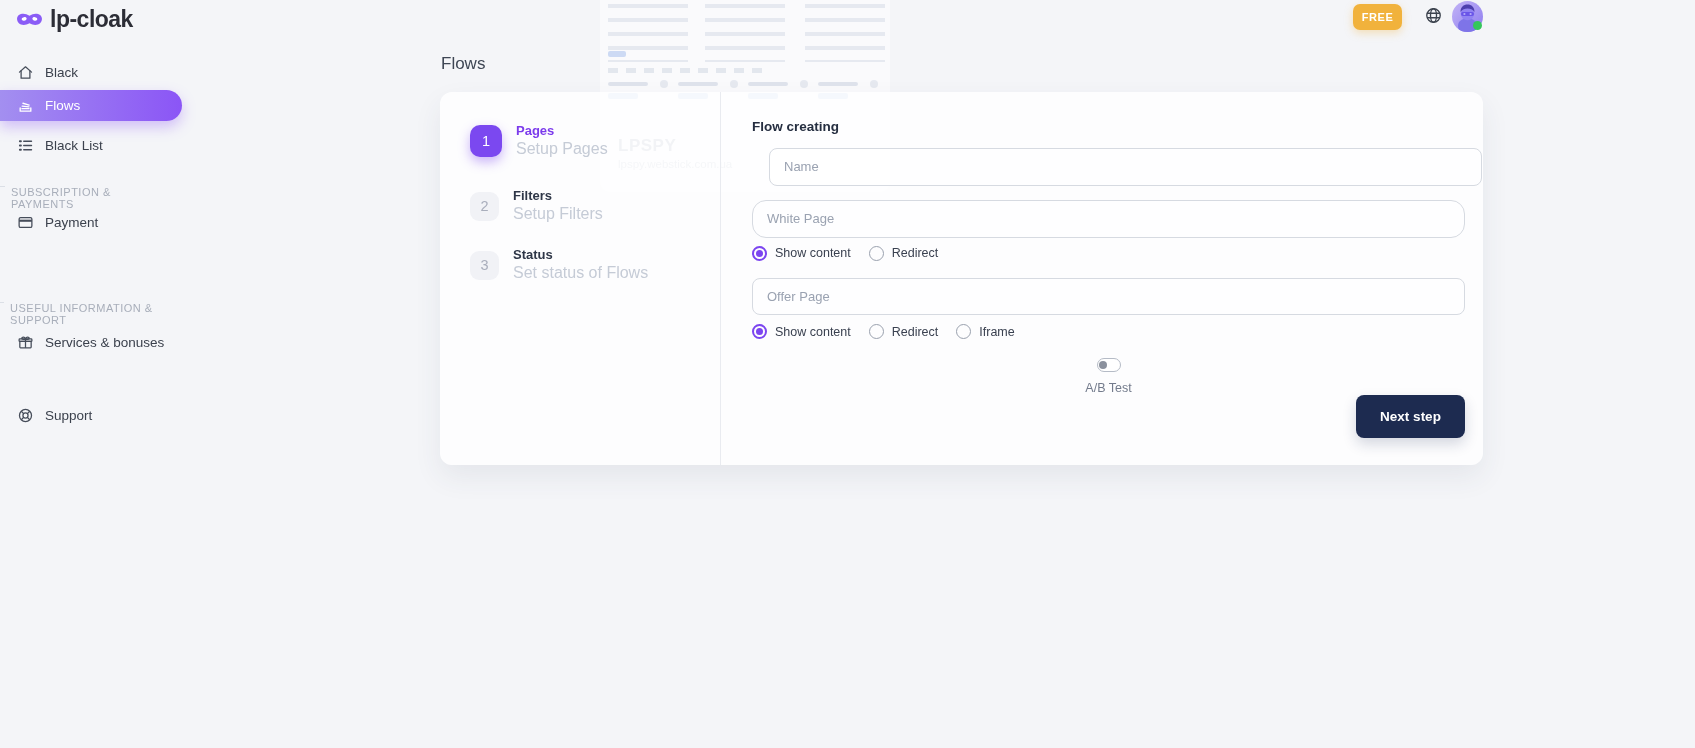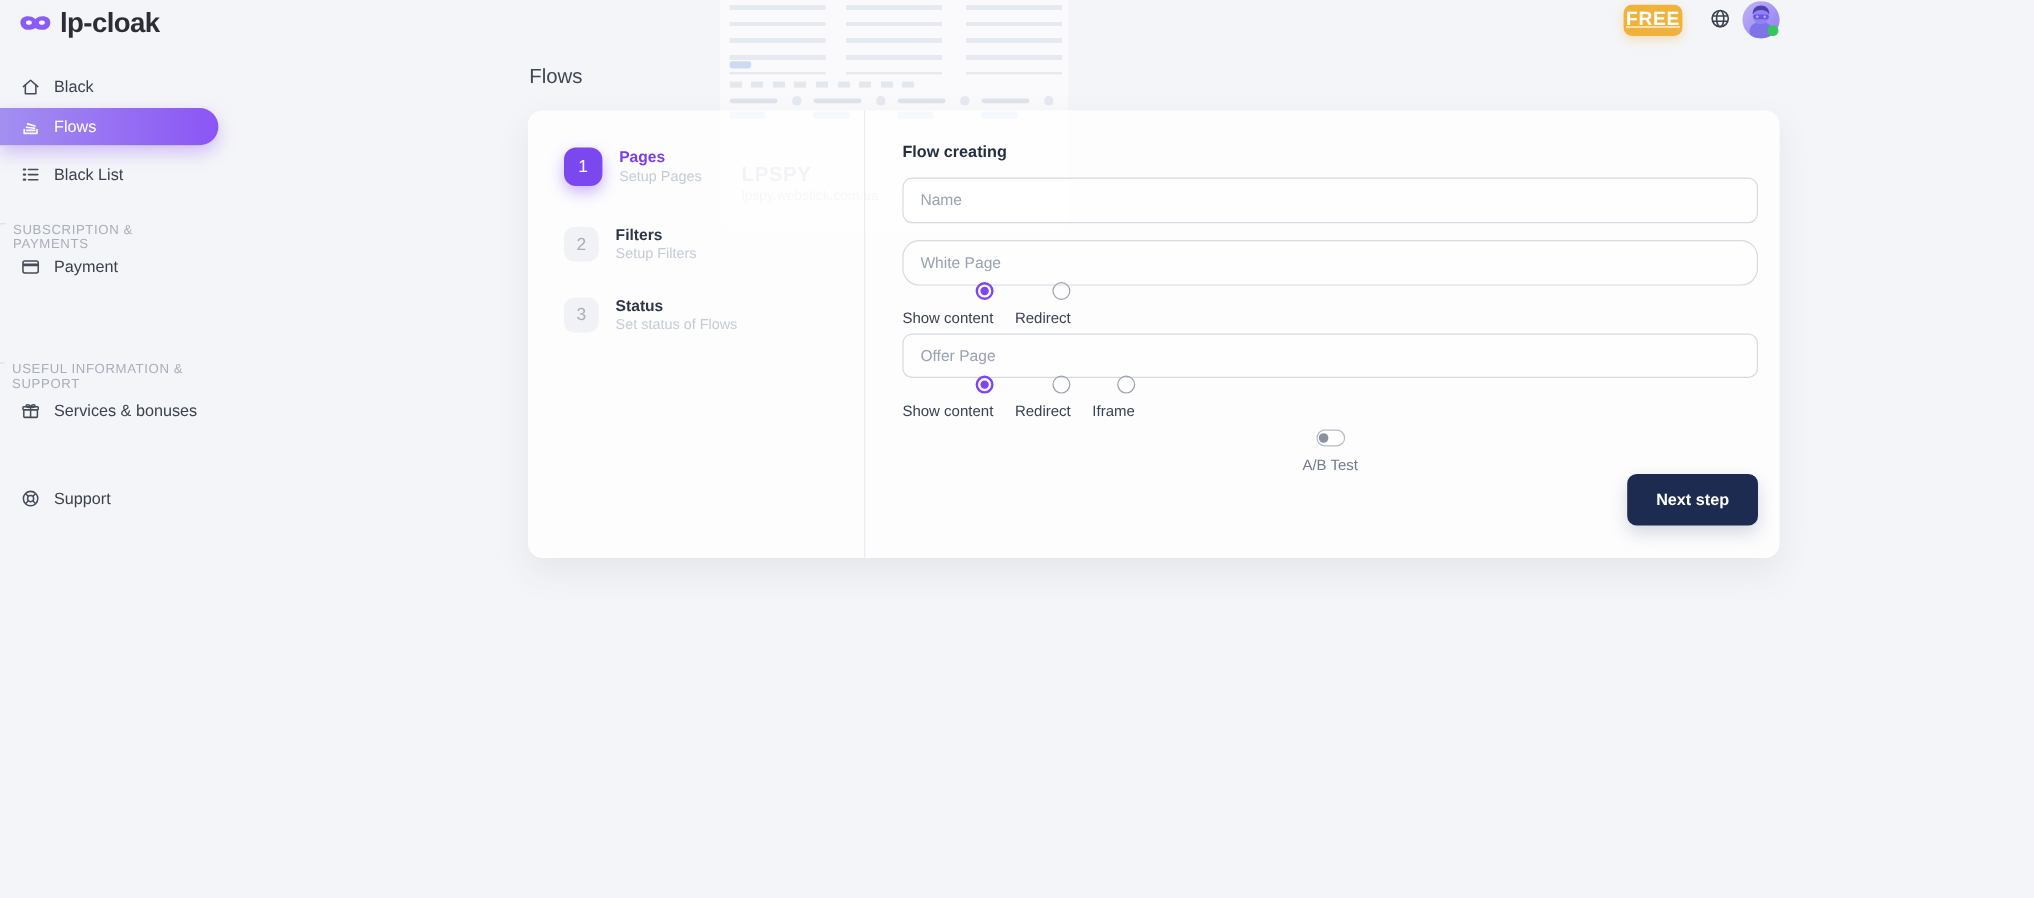--- a/index.html
+++ b/index.html
@@ -37,56 +37,56 @@
               background:linear-gradient(90deg,#a38ff0 0%,#8b55f6 100%);
               border-radius:0 16px 16px 0; display:flex; align-items:center; gap:11px; padding-left:17px;
               color:#fff; font-size:13.5px; box-shadow:0 6px 14px rgba(139,85,246,.35); cursor:pointer; }
   .section-head { position:absolute; left:0; width:196px; display:flex; align-items:flex-start; gap:6px;
                   font-size:11px; font-weight:400; letter-spacing:.5px; color:#a8aeba; }
   .section-head::before { content:''; width:5px; height:1px; background:#dbdfe6; }
   .section-head::after  { content:''; flex:1; height:1px; background:#dbdfe6; margin-right:16px; }
 
   
   .free-badge { position:absolute; left:1353px; top:4px; width:49px; height:26px; z-index:3;
-                background:#f1b23c; color:#fff; font-size:16px; font-weight:700; letter-spacing:.6px;
+                background:#f1b23c; color:#fff; font-size:11px; font-weight:700; letter-spacing:.6px;
                 border-radius:7px; display:flex; align-items:center; justify-content:center; cursor:pointer;
-                box-shadow:0 3px 8px rgba(241,178,60,.35);text-decoration:underline; }
+                box-shadow:0 3px 8px rgba(241,178,60,.35); }
   .globe-btn { position:absolute; left:1424px; top:6px; z-index:3; cursor:pointer; }
   .avatar { position:absolute; left:1452px; top:1px; width:31px; height:31px; border-radius:50%; z-index:3;
             background:linear-gradient(135deg,#c3b4f6,#8d7cf0); overflow:hidden; cursor:pointer; }
   .presence { position:absolute; left:1473px; top:21px; width:9px; height:9px; border-radius:50%;
               background:#35c65b; z-index:4; }
 
   
   .page-title { position:absolute; left:441px; top:54px; font-size:17px; font-weight:500; color:#3e4654; z-index:2; }
   .card { position:absolute; left:440px; top:92px; width:1043px; height:373px; z-index:2;
           background:rgba(255,255,255,.8); border-radius:12px; display:flex;
           box-shadow:0 12px 28px rgba(50,60,90,.08); }
   .card-left { position:relative; width:281px; flex:0 0 281px; border-right:1px solid #e9ebf0; }
   .step { position:absolute; left:30px; display:flex; align-items:center; gap:14px; cursor:pointer; }
   .step-num { width:29px; height:29px; border-radius:9px; background:#f1f2f6; color:#a9aebc;
               display:flex; align-items:center; justify-content:center; font-size:14.5px; font-weight:500; }
   .step.active .step-num { width:32px; height:32px; border-radius:10px; background:#7b48f0; color:#fff;
                            box-shadow:0 5px 12px rgba(124,69,240,.4); }
   .step-title { font-size:13px; font-weight:700; color:#2e3647; line-height:1.25; }
   .step.active .step-title { color:#7c3bec; }
-  .step-sub { font-size:12px; color:#c5cbd6; line-height:1.25; }
+  .step-sub { font-size:16px; color:#c5cbd6; line-height:1.25; }
   .s1{top:31px;} .s2{top:96px;} .s3{top:155px;}
 
   .card-right { flex:1; display:flex; flex-direction:column; padding:27px 18px 27px 31px; }
   .form-title { font-size:13.5px; font-weight:700; color:#252e40; }
   .tf { width:100%; height:38px; border:1px solid #d6dae1; border-radius:8px; background:rgba(255,255,255,.55);
         padding:0 14px; font-size:13px; color:#343b49; font-family:inherit; outline:none; }
   .tf::placeholder { color:#9aa2b1; }
-  .tf-name { margin-top:14px; }
+  .tf-name { margin-top:14px;margin-left:17px; }
   .tf-white { margin-top:14px;border-radius:14px; }
   .tf-offer { margin-top:17px; }
   .radio-row { display:flex; align-items:center; gap:18px; height:15px; }
   .rr1 { margin-top:8px; } .rr2 { margin-top:9px; }
-  .radio-opt { display:flex; align-items:flex-end; gap:8px; cursor:pointer;flex-direction:column; }
+  .radio-opt { display:flex; align-items:center; gap:8px; cursor:pointer; }
   .radio { width:15px; height:15px; border-radius:50%; border:1.5px solid #9aa1ae; position:relative; flex:0 0 auto; }
   .radio.selected { border:2px solid #7c45f0; }
   .radio.selected::after { content:''; position:absolute; left:2px; top:2px; width:7px; height:7px;
                            border-radius:50%; background:#7c45f0; }
   .radio-label { font-size:12.5px; color:#3a4150; }
   .toggle-row { margin-top:19px; display:flex; align-items:center; gap:9px;flex-direction:column; }
   .toggle { width:24px; height:14px; border:1.5px solid #b5bbc6; border-radius:8px; background:#fff;
             position:relative; cursor:pointer; }
   .toggle-knob { position:absolute; left:1.5px; top:1.5px; width:8px; height:8px; border-radius:50%; background:#8b919d; }
   .toggle-label { font-size:12.5px; color:#737b8c; }

